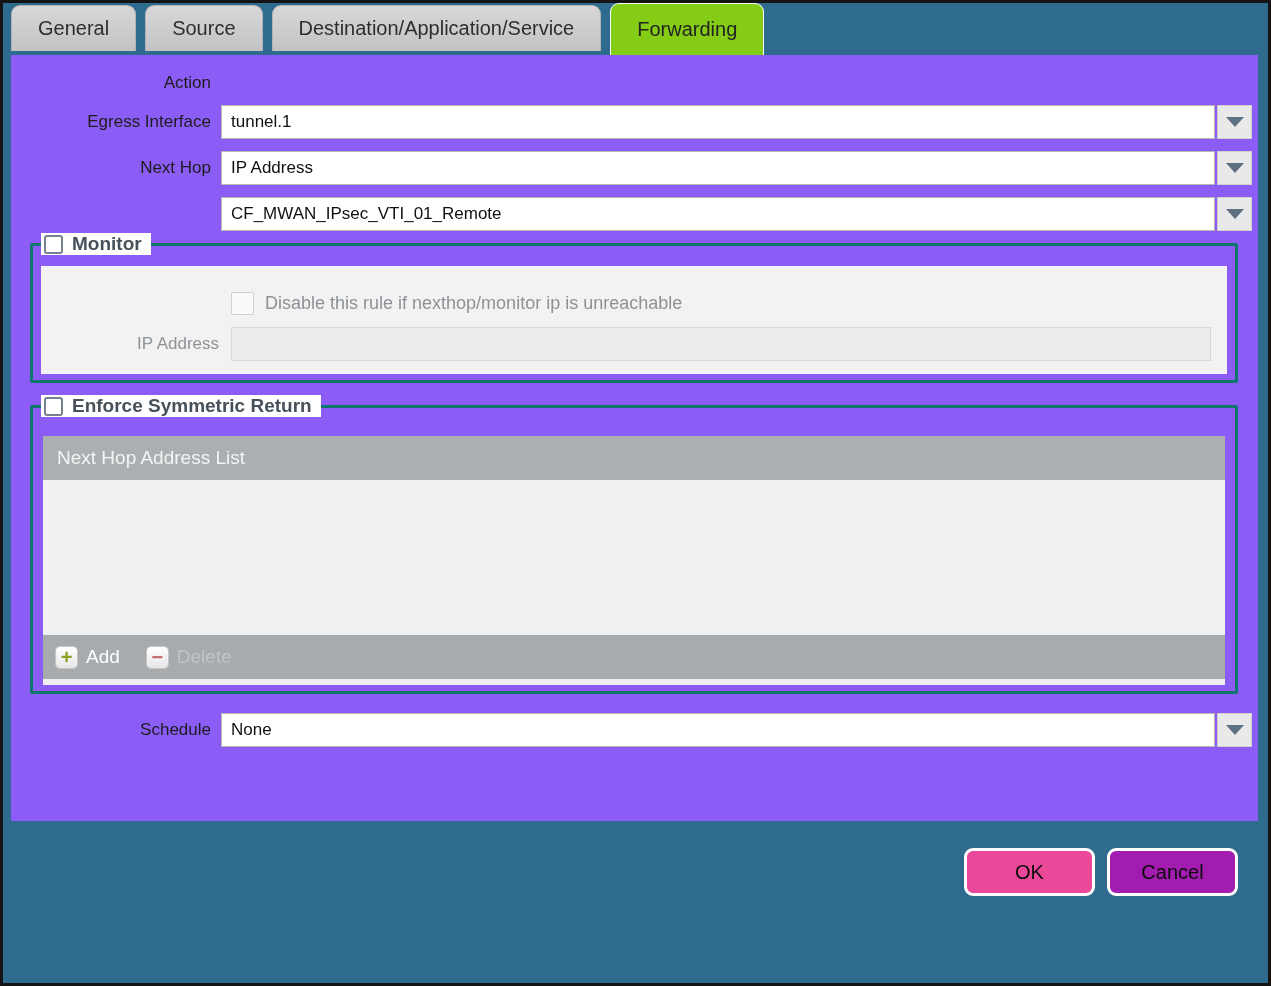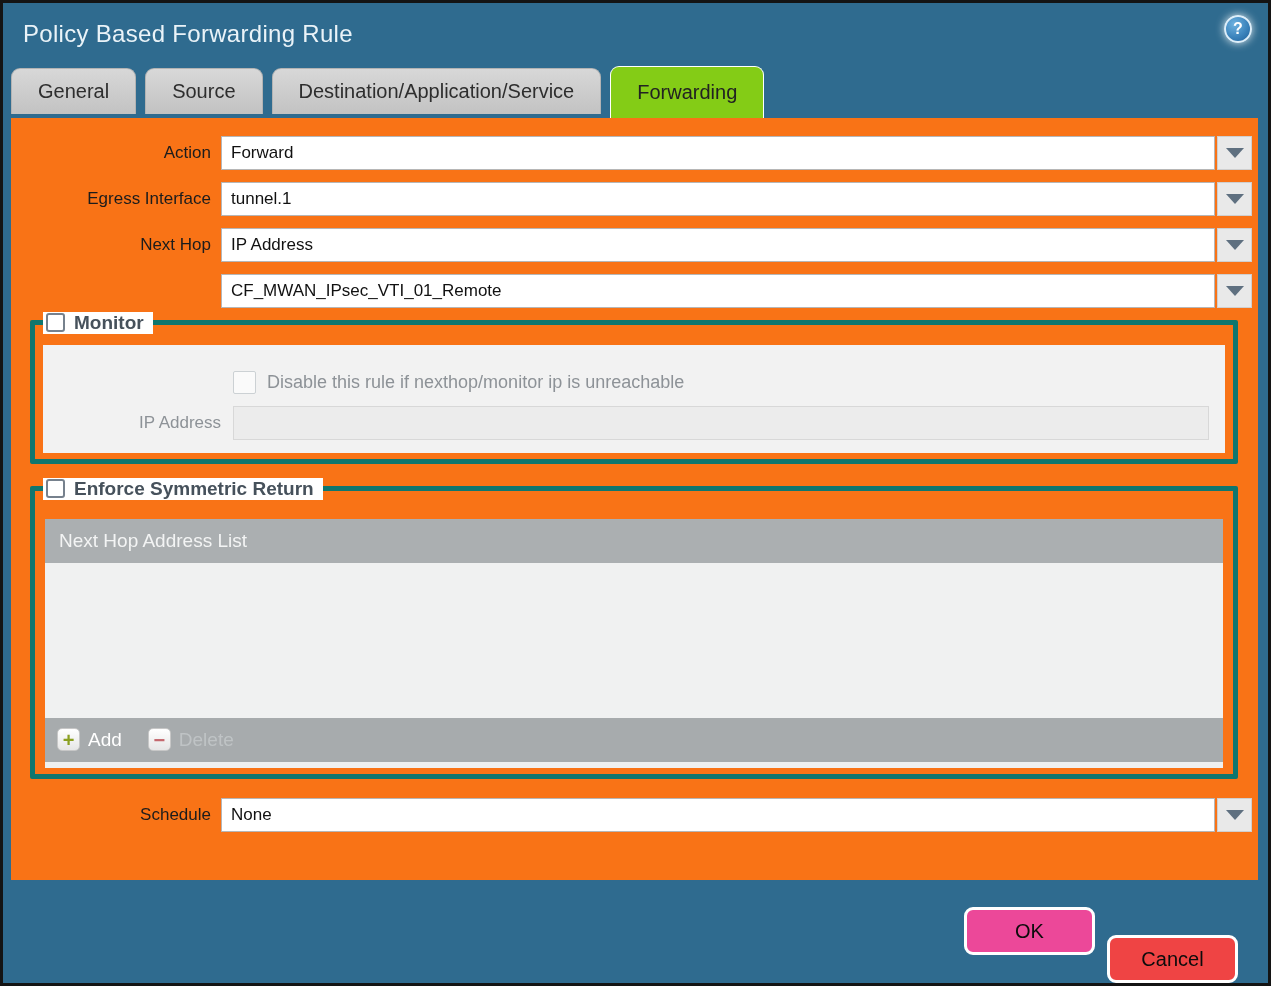--- a/index.html
+++ b/index.html
@@ -20,36 +20,36 @@
   }
   
   .tabs { display:flex; gap:9px; padding-left:8px; height:52px; align-items:flex-end; }
   .tab {
     background:linear-gradient(#d8d8d8,#c2c2c2); border:1px solid #b3b3b3; border-bottom:none;
     border-radius:9px 9px 0 0; padding:0 26px; height:46px; margin-bottom:4px;
     display:flex; align-items:center; font-size:20px; color:#2e2e2e; cursor:pointer; white-space:nowrap;
   }
   .tab.active { background:#84cc16; border-color:#fff; height:52px; margin-bottom:0; color:#222; }
   
-  .content { background:#f97316; margin:0 10px 0 8px; height:766px; padding:18px 6px 0 0; }
+  .content { background:#8b5cf6; margin:0 10px 0 8px; height:766px; padding:18px 6px 0 0; }
   .frow { display:flex; align-items:center; margin-bottom:12px; }
   .flabel { width:210px; text-align:right; padding-right:10px; font-size:17px; color:#1c1c1c; }
   .combo { flex:1; display:flex; align-items:stretch; }
   .combo .cinput {
     flex:1; height:34px; border:1px solid #b6b6b6; background:#fff; font-size:17px; color:#111;
     padding:0 9px; outline:none;
   }
   .dbtn {
     width:35px; height:34px; margin-left:2px; background:#e9e9e9; border:1px solid #cfcfcf;
     display:flex; align-items:center; justify-content:center; cursor:pointer;
   }
   .tri { width:0; height:0; border-left:9px solid transparent; border-right:9px solid transparent; border-top:10px solid #5f7080; }
   .tri.dim { border-top-color:#b9bec2; }
   
-  .fset { border:5px solid #0f766e; border-radius:2px; position:relative; margin:10px 14px 0 19px; }
+  .fset { border:3px solid #0f766e; border-radius:2px; position:relative; margin:10px 14px 0 19px; }
   .legend { position:absolute; top:-13px; left:8px; background:#fff; padding:0 9px 0 3px; display:flex; align-items:center; gap:9px; }
   .cb { width:19px; height:19px; border:2px solid #76818d; border-radius:3px; background:#fff; cursor:pointer; }
   .legend-txt { font-weight:bold; font-size:19px; color:#46515b; }
   .fset-monitor { padding:20px 8px 6px 8px; margin-top:10px; }
   .panel { background:#f2f2f2; padding:14px 8px 13px 0; }
   .mrow { display:flex; align-items:center; }
   .mlabel { width:190px; text-align:right; padding-right:12px; font-size:17px; color:#8d9297; }
   .profile-input { flex:1; height:36px; background:#f4edda; border:1px solid #dcd4c2; }
   .dbtn.disabled { background:#ededed; border-color:#dadada; cursor:default; }
   .disable-row { margin:12px 0 12px 190px; display:flex; align-items:center; gap:11px; }
@@ -74,49 +74,39 @@
   .tbtn-label { font-size:19px; color:#ffffff; }
   .tbtn-label.dim { color:#bfc3c5; }
   .schedule-row { margin-top:19px; }
   
   .footer { flex:1; display:flex; justify-content:flex-end; align-items:flex-start; gap:12px; padding:27px 30px 0 0; }
   .btn {
     min-width:131px; height:48px; border:3px solid #fff; border-radius:9px; font-size:20px; color:#0c0c0c;
     display:flex; align-items:center; justify-content:center; cursor:pointer;
   }
   .btn-ok { background:#ec4899; }
-  .btn-cancel { background:#ef4444;margin-top:28px; }
+  .btn-cancel { background:#a21caf; }
 </style>
 </head>
 <body>
 
 <div class="dialog">
 
-  <div class="titlebar">
-    <span class="title">Policy Based Forwarding Rule</span>
-    <div class="help">?</div>
-  </div>
 
   <div class="tabs">
     <div class="tab">General</div>
     <div class="tab">Source</div>
     <div class="tab">Destination/Application/Service</div>
     <div class="tab active">Forwarding</div>
   </div>
 
   <div class="content">
 
     <div class="frow">
       <div class="flabel">Action</div>
-      <div class="combo">
-        <input class="cinput" value="Forward" style="">
-        <div class="dbtn">
-          <span class="tri"></span>
-        </div>
-      </div>
     </div>
 
     <div class="frow">
       <div class="flabel">Egress Interface</div>
       <div class="combo">
         <input class="cinput" value="tunnel.1" style="">
         <div class="dbtn">
           <span class="tri"></span>
         </div>
       </div>

